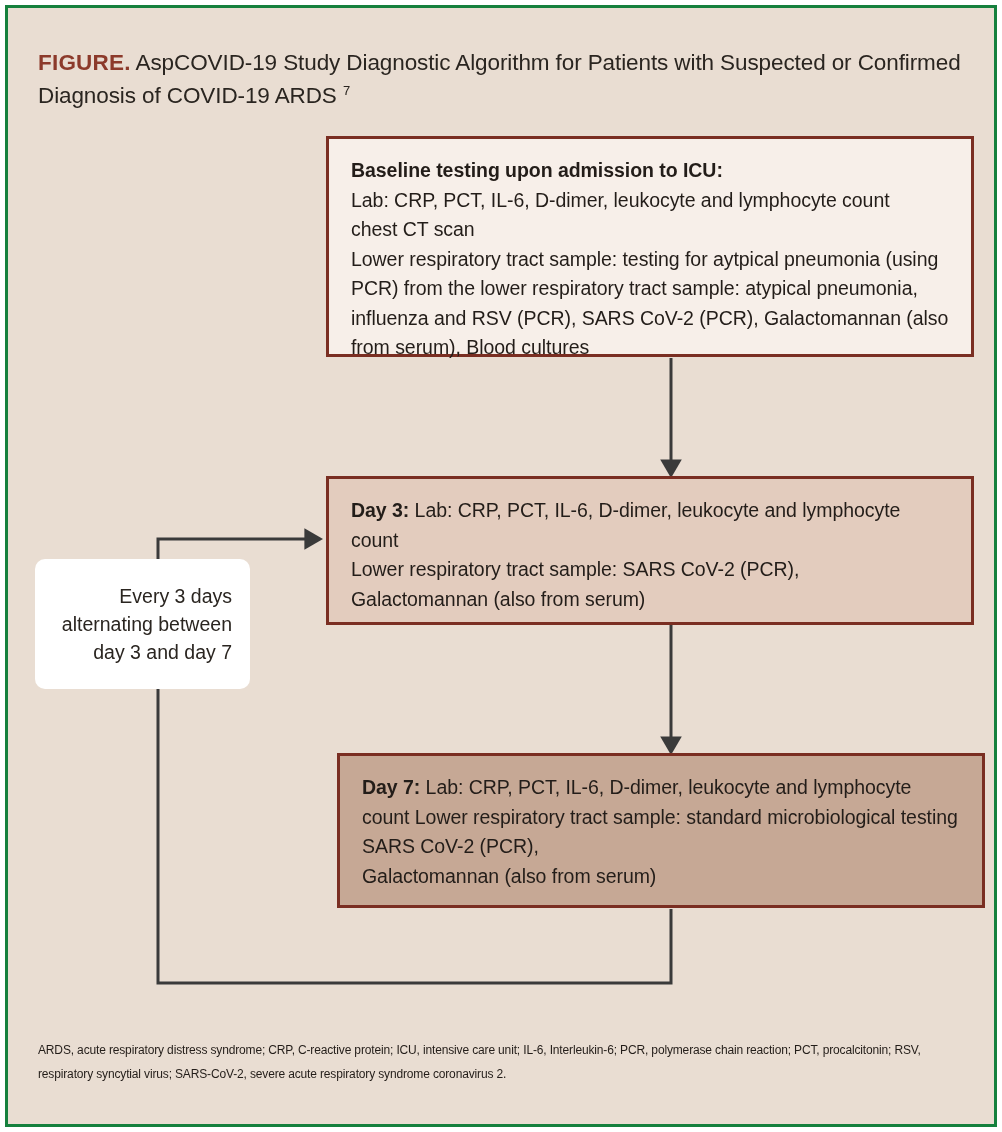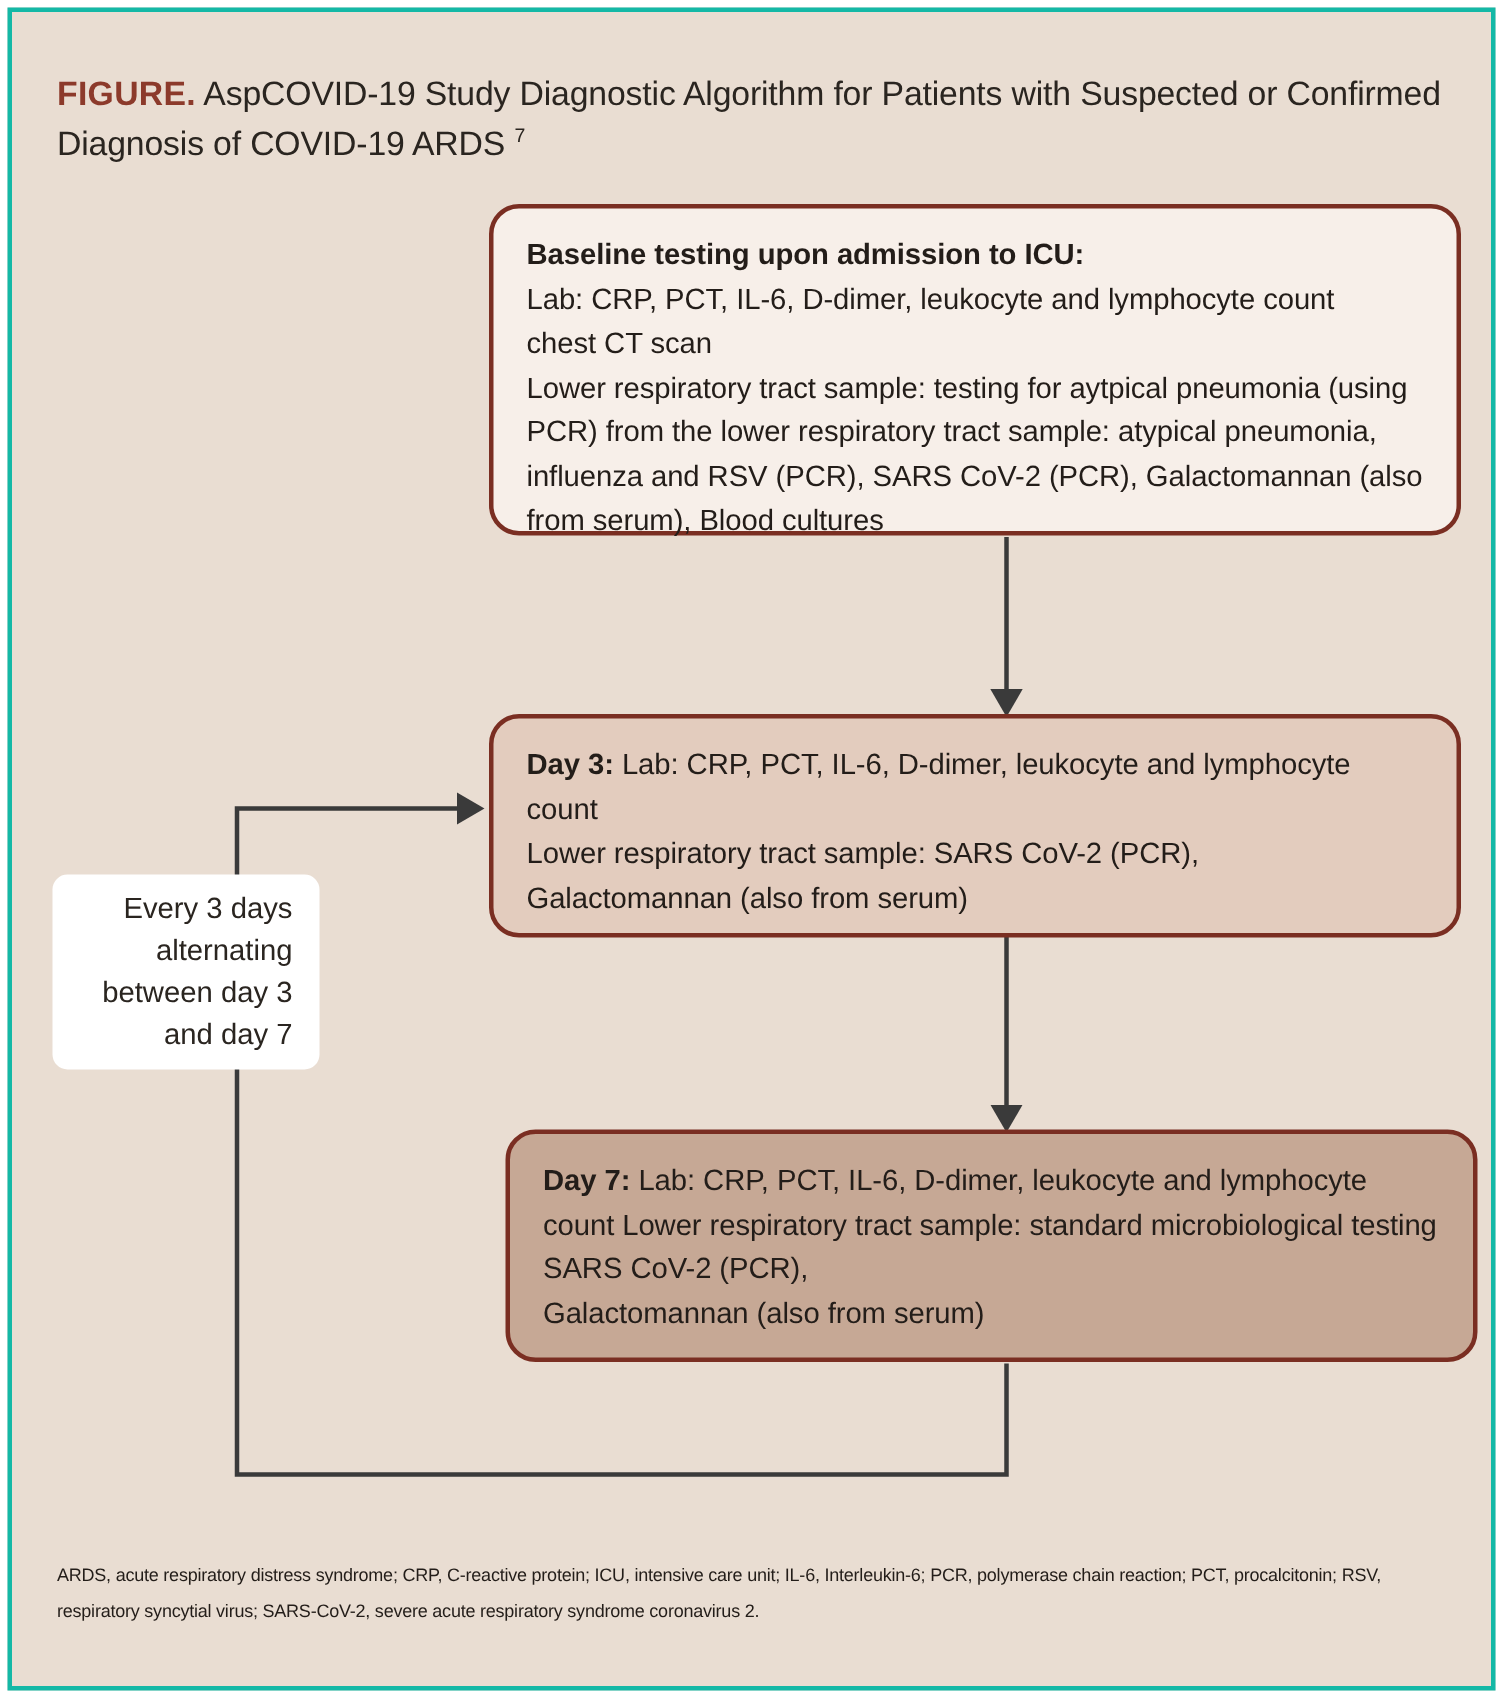--- a/index.html
+++ b/index.html
@@ -14,21 +14,21 @@
     -webkit-font-smoothing: antialiased;
   }
 
   #figure-frame {
     position: absolute;
     left: 5px;
     top: 5px;
     width: 992px;
     height: 1122px;
     background: #e9ddd2;
-    border: 3px solid #14b8a6;
+    border: 3px solid #15803d;
     box-sizing: border-box;
     overflow: hidden;
   }
 
   
   #figure-title {
     position: absolute;
     left: 30px;
     top: 38px;
     width: 930px;
@@ -55,21 +55,21 @@
     top: 0;
     width: 986px;
     height: 1116px;
     pointer-events: none;
   }
 
   
   .flow-box {
     position: absolute;
     border: 3px solid #7a2e22;
-    border-radius: 20px;
+    border-radius: 0;
     box-sizing: border-box;
     font-size: 19.5px;
     line-height: 29.5px;
     color: #231d19;
     padding: 17px 22px 16px 22px;
     letter-spacing: -0.05px;
   }
   .flow-box .lead {
     font-weight: bold;
   }
@@ -94,22 +94,22 @@
     width: 648px;
     height: 155px;
     background: #c6a895;
     margin-left: 11px;
   }
 
   
   #callout-interval {
     position: absolute;
     left: 27px;
-    top: 575px;
-    width: 178px;
+    top: 551px;
+    width: 215px;
     height: 130px;
     background: #ffffff;
     border-radius: 10px;
     display: flex;
     align-items: center;
     box-sizing: border-box;
     padding: 0 18px 0 12px;
   }
   #callout-interval .callout-text {
     text-align: right;

